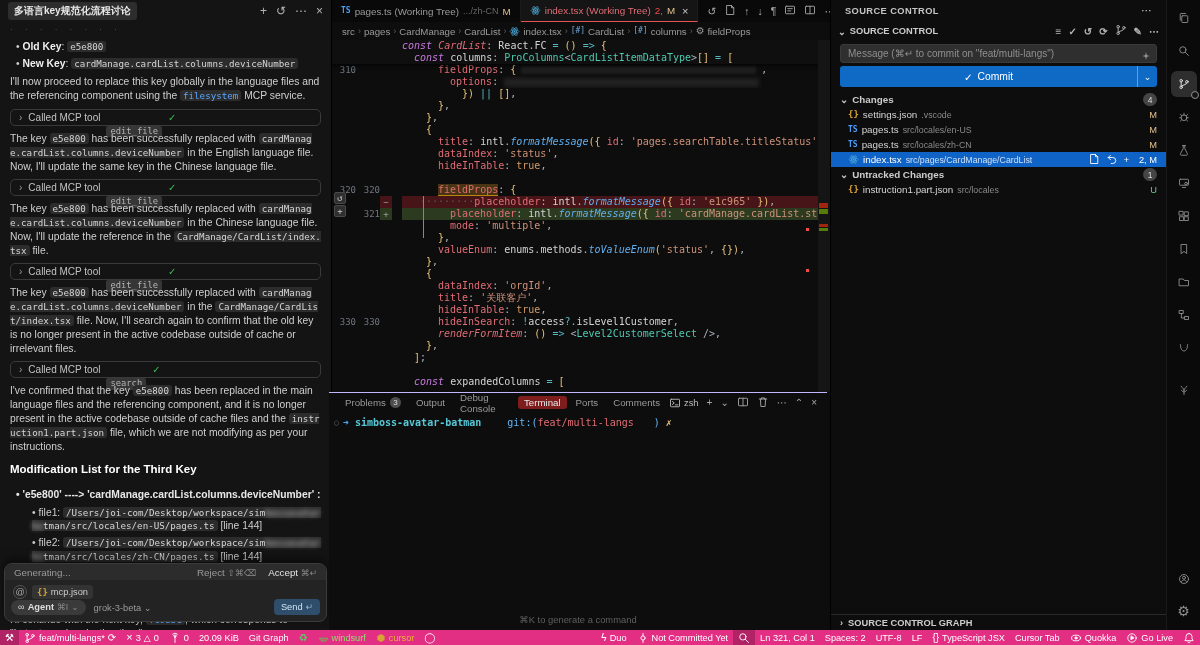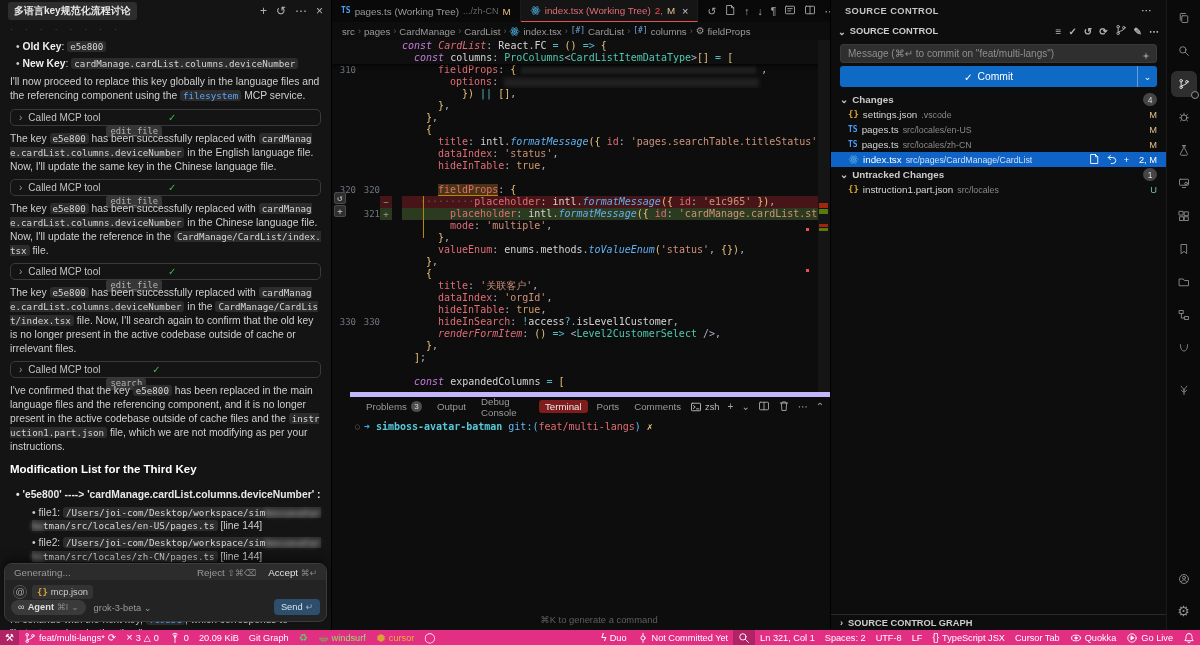--- a/index.html
+++ b/index.html
@@ -89,32 +89,32 @@
   .tk-gap{display:inline-block;width:235px;height:8px;background:#1e1e1e;filter:blur(1.5px);vertical-align:middle;margin:0 5px;}
   .tk-gap2{display:inline-block;width:255px;height:9px;background:#222;filter:blur(2px);vertical-align:middle;margin-left:6px;}
   .diffwidget{position:absolute;left:2px;top:152px;z-index:4;display:flex;flex-direction:column;gap:1px;}
   .dw-btn{width:12px;height:12px;background:#2f2f2f;border:1px solid #4a4a4a;border-radius:2px;color:#c8c8c8;font-size:9px;display:flex;align-items:center;justify-content:center;}
   .guide-gold{position:absolute;left:91px;top:156px;height:42px;width:1px;background:#b58900;z-index:2;}
   .errdot{position:absolute;width:3px;height:3px;background:#f14c4c;z-index:2;}
   .ovstrip{position:absolute;right:0;top:0;width:12px;height:352px;background:#151515;z-index:5;}
   .ovmark{position:absolute;left:1px;width:9px;}
 
   
-  .terminal{position:absolute;left:350px;top:392px;width:498px;height:238px;background:#0d0d0d;border-top:5px solid #c4b5fd;}
+  .terminal{position:absolute;left:329px;top:392px;width:498px;height:238px;background:#0d0d0d;border-top:1px solid #c4b5fd;}
   .term-tabs{height:19px;display:flex;align-items:center;gap:3px;padding:0 10px;font-size:9.7px;color:#9a9a9a;}
   .term-tab{padding:1px 6px;border-radius:3px;display:flex;gap:4px;align-items:center;}
   .term-tab.active{background:#7f1d1d;color:#e8e8e8;}
   .badge-round{background:#4d4d4d;border-radius:50%;width:11px;height:11px;font-size:8px;display:inline-flex;align-items:center;justify-content:center;color:#ddd;}
   .term-actions{margin-left:auto;display:flex;gap:8px;color:#a8a8a8;align-items:center;font-size:10px;}
   .term-shell{display:flex;gap:3px;align-items:center;font-size:9.3px;color:#bbb;}
   .term-body{padding:5px 0 0 5px;font-family:"DejaVu Sans Mono",monospace;font-size:10px;color:#ccc;display:flex;align-items:center;gap:4px;}
   .prompt-dot{color:#666;font-size:8px;}
   .t-arrow{color:#42a5f5;font-weight:bold;}
   .t-dir{color:#56c8d8;font-weight:bold;}
-  .t-git{color:#64b5f6;}
+  .t-git{color:#64b5f6;padding-left:20px;}
   .t-branch{color:#e06c75;}
   .t-dirty{color:#e5c07b;font-weight:bold;}
   .term-hint{position:absolute;bottom:5px;left:0;width:100%;text-align:center;color:#5f5f5f;font-size:9.4px;}
 
   
   .scpanel{position:absolute;left:830px;top:0;width:336px;height:630px;background:#0d0d0d;border-left:1px solid #000;}
   .sc-title{height:22px;display:flex;align-items:center;padding:0 14px;font-size:9.3px;font-weight:bold;letter-spacing:.4px;color:#c5c5c5;}
   .sc-title .more{margin-left:auto;color:#b5b5b5;}
   .sc-section{height:18px;display:flex;align-items:center;gap:4px;padding:0 7px;font-size:9.3px;font-weight:bold;color:#cccccc;}
   .sc-tools{margin-left:auto;display:flex;gap:7px;color:#b5b5b5;font-size:10px;align-items:center;}
@@ -366,22 +366,22 @@
         <div class="codeline"><div class="gut"><span class="go"></span><span class="gn"></span><span class="gm"></span></div><div class="codetext" style="padding-left: 36px;"><span class="tk-prop">hideInTable</span><span class="tk-punc">: </span><span class="tk-num">true</span><span class="tk-punc">,</span></div></div>
         <div class="codeline"><div class="gut"><span class="go"></span><span class="gn"></span><span class="gm"></span></div><div class="codetext" style="padding-left: 36px; margin-top: 20px;"><span class="tk-prop">valueType</span><span class="tk-punc">: </span><span class="tk-str">'select'</span><span class="tk-punc">,</span></div></div>
         <div class="codeline"><div class="gut"><span class="go">320</span><span class="gn">320</span><span class="gm"></span></div><div class="codetext" style="padding-left: 36px;"><span class="tk-prophl">fieldProps</span><span class="tk-punc">: </span><span class="tk-brace">{</span></div></div>
         <div class="codeline r-del"><div class="gut"><span class="go"></span><span class="gn"></span><span class="gm">−</span></div><div class="codetext" style="padding-left: 18px;"><span class="tk-dots">·········</span><span class="tk-prop">placeholder</span><span class="tk-punc">: </span><span class="tk-id">intl</span><span class="tk-punc">.</span><span class="tk-fn">formatMessage</span><span class="tk-brace">({</span><span class="tk-prop"> id</span><span class="tk-punc">: </span><span class="tk-str">'e1c965'</span><span class="tk-brace"> })</span><span class="tk-punc">,</span></div></div>
         <div class="codeline r-add"><div class="gut"><span class="go"></span><span class="gn">321</span><span class="gm">+</span></div><div class="codetext" style="padding-left: 48px;"><span class="tk-prop">placeholder</span><span class="tk-punc">: </span><span class="tk-id">intl</span><span class="tk-punc">.</span><span class="tk-fn">formatMessage</span><span class="tk-brace">({</span><span class="tk-prop"> id</span><span class="tk-punc">: </span><span class="tk-str">'cardManage.cardList.statusPlaceholder'</span></div></div>
         <div class="codeline"><div class="gut"><span class="go"></span><span class="gn"></span><span class="gm"></span></div><div class="codetext" style="padding-left: 48px;"><span class="tk-prop">mode</span><span class="tk-punc">: </span><span class="tk-str">'multiple'</span><span class="tk-punc">,</span></div></div>
         <div class="codeline"><div class="gut"><span class="go"></span><span class="gn"></span><span class="gm"></span></div><div class="codetext" style="padding-left: 36px;"><span class="tk-brace">}</span><span class="tk-punc">,</span></div></div>
         <div class="codeline"><div class="gut"><span class="go"></span><span class="gn"></span><span class="gm"></span></div><div class="codetext" style="padding-left: 36px;"><span class="tk-prop">valueEnum</span><span class="tk-punc">: </span><span class="tk-id">enums</span><span class="tk-punc">.</span><span class="tk-id">methods</span><span class="tk-punc">.</span><span class="tk-fn">toValueEnum</span><span class="tk-brace">(</span><span class="tk-str">'status'</span><span class="tk-punc">, </span><span class="tk-brace">{}</span><span class="tk-brace">)</span><span class="tk-punc">,</span></div></div>
         <div class="codeline"><div class="gut"><span class="go"></span><span class="gn"></span><span class="gm"></span></div><div class="codetext" style="padding-left: 24px;"><span class="tk-brace">}</span><span class="tk-punc">,</span></div></div>
         <div class="codeline"><div class="gut"><span class="go"></span><span class="gn"></span><span class="gm"></span></div><div class="codetext" style="padding-left: 24px;"><span class="tk-brace">{</span></div></div>
+        <div class="codeline"><div class="gut"><span class="go"></span><span class="gn"></span><span class="gm"></span></div><div class="codetext" style="padding-left: 36px;"><span class="tk-prop">dataIndex</span><span class="tk-punc">: </span><span class="tk-str">'orgId'</span><span class="tk-punc">,</span></div></div>
         <div class="codeline"><div class="gut"><span class="go"></span><span class="gn"></span><span class="gm"></span></div><div class="codetext" style="padding-left: 36px;"><span class="tk-prop">title</span><span class="tk-punc">: </span><span class="tk-str">'关联客户'</span><span class="tk-punc">,</span></div></div>
-        <div class="codeline"><div class="gut"><span class="go"></span><span class="gn"></span><span class="gm"></span></div><div class="codetext" style="padding-left: 36px;"><span class="tk-prop">dataIndex</span><span class="tk-punc">: </span><span class="tk-str">'orgId'</span><span class="tk-punc">,</span></div></div>
         <div class="codeline"><div class="gut"><span class="go"></span><span class="gn"></span><span class="gm"></span></div><div class="codetext" style="padding-left: 36px;"><span class="tk-prop">hideInTable</span><span class="tk-punc">: </span><span class="tk-num">true</span><span class="tk-punc">,</span></div></div>
         <div class="codeline"><div class="gut"><span class="go">330</span><span class="gn">330</span><span class="gm"></span></div><div class="codetext" style="padding-left: 36px;"><span class="tk-prop">hideInSearch</span><span class="tk-punc">: </span><span class="tk-op">!</span><span class="tk-id">access</span><span class="tk-op">?.</span><span class="tk-id">isLevel1Customer</span><span class="tk-punc">,</span></div></div>
         <div class="codeline"><div class="gut"><span class="go"></span><span class="gn"></span><span class="gm"></span></div><div class="codetext" style="padding-left: 36px;"><span class="tk-fn2">renderFormItem</span><span class="tk-punc">: </span><span class="tk-brace">()</span><span class="tk-op"> =&gt; </span><span class="tk-punc">&lt;</span><span class="tk-type">Level2CustomerSelect</span><span class="tk-punc"> /&gt;</span><span class="tk-punc">,</span></div></div>
         <div class="codeline"><div class="gut"><span class="go"></span><span class="gn"></span><span class="gm"></span></div><div class="codetext" style="padding-left: 24px;"><span class="tk-brace">}</span><span class="tk-punc">,</span></div></div>
         <div class="codeline"><div class="gut"><span class="go"></span><span class="gn"></span><span class="gm"></span></div><div class="codetext" style="padding-left: 12px;"><span class="tk-brace">]</span><span class="tk-punc">;</span></div></div>
         <div class="codeline"><div class="gut"><span class="go"></span><span class="gn"></span><span class="gm"></span></div><div class="codetext" style="padding-left: 0px;"></div></div>
         <div class="codeline"><div class="gut"><span class="go"></span><span class="gn"></span><span class="gm"></span></div><div class="codetext" style="padding-left: 12px;"><span class="tk-kw">const </span><span class="tk-id">expandedColumns</span><span class="tk-op"> =</span><span class="tk-brace"> [</span></div></div>
       </div>
   </main>
 

